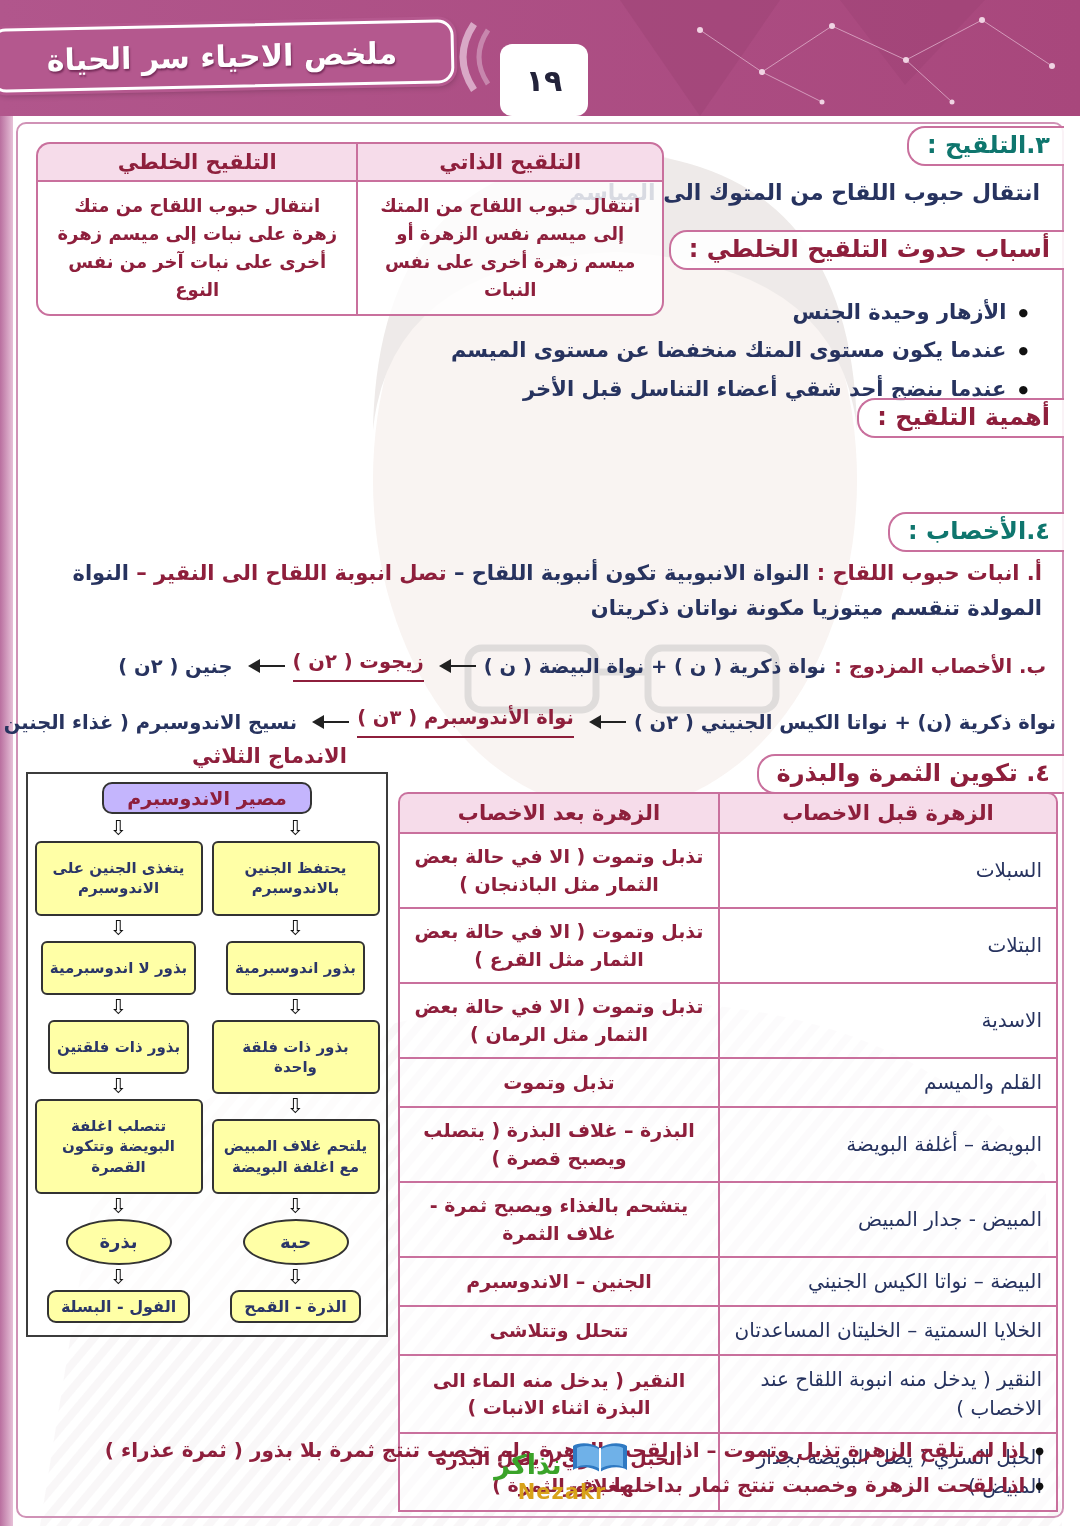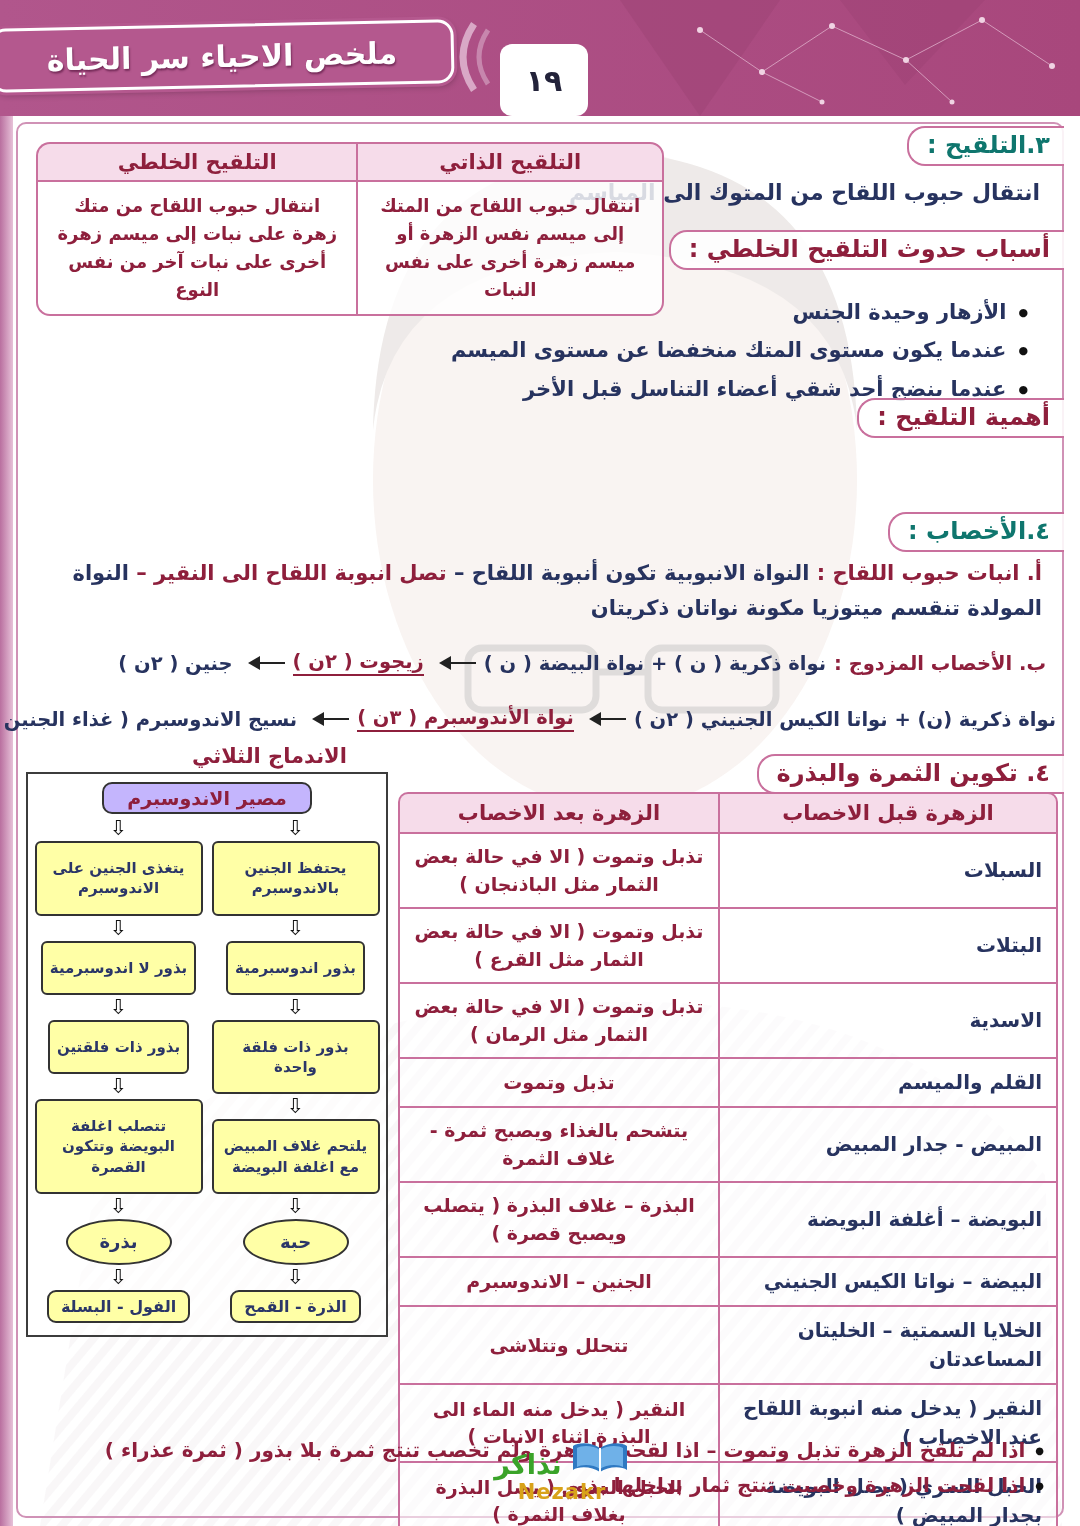--- a/index.html
+++ b/index.html
@@ -26,21 +26,21 @@
     text-shadow:1px 2px 2px rgba(60,0,40,.5); white-space:nowrap; }
   .bracket { position:absolute; left:458px; top:22px; z-index:3; }
   .pageno { position:absolute; left:500px; top:44px; width:88px; height:72px;
     background:#fff; border-radius:12px; display:flex; align-items:center;
     justify-content:center; z-index:2; }
   .pageno span { font-size:30px; font-weight:bold; color:#23233a; }
 
   
   .navy-t { color:#27335f; }
   .maroon-t { color:#8e1f3c; }
-  .u { border-bottom:2.5px solid #8e1f3c; padding-bottom:1px; }
+  .u { border-bottom:2.5px solid #8e1f3c; padding-bottom:7px; }
 
   
   .edge-head { position:absolute; right:16px; background:rgba(255,255,255,.88);
     border:2.5px solid #c9709d; border-right:none; border-radius:18px 0 0 18px;
     padding:3px 14px 5px 18px; font-weight:bold; font-size:24px; z-index:3;
     white-space:nowrap; }
   .edge-head.navy { color:#0f766e; }
   .edge-head.maroon { color:#8e1f3c; }
 
   .def-line { position:absolute; top:180px; right:40px; font-size:22px;
@@ -90,21 +90,21 @@
     font-weight:bold; font-size:21px; z-index:2; }
 
   
   .main-table { position:absolute; top:792px; right:22px; width:660px;
     border-collapse:separate; border-spacing:0; direction:rtl; z-index:2; }
   .main-table th { background:#f6dcea; color:#8e1f3c; font-size:21px;
     font-weight:bold; border:2px solid #c9709d; padding:7px 4px; }
   .main-table th + th { border-right:none; }
   .main-table th:first-child { border-top-right-radius:10px; }
   .main-table th:last-child { border-top-left-radius:10px; }
-  .cell-before { color:#27335f; font-weight:bold; font-size:20px;
+  .cell-before { color:#27335f; font-weight:normal; font-size:20px;
     text-align:right; padding:9px 14px; border:2px solid #c9709d; border-top:none;
     background:rgba(255,255,255,.55); line-height:1.45; }
   .cell-after { color:#8e1f3c; font-weight:bold; font-size:19px;
     text-align:center; padding:9px 8px; border:2px solid #c9709d; border-top:none;
     border-right:none; background:rgba(255,255,255,.55); line-height:1.45; }
 
   
   .fchart { position:absolute; left:26px; top:772px; width:362px;
     border:2px solid #3c3c3c; background:rgba(255,255,255,.6);
     padding:8px 6px 12px; z-index:2; }
@@ -285,27 +285,27 @@
           <td class="cell-before">الاسدية</td>
           <td class="cell-after">تذبل وتموت ( الا في حالة بعض الثمار مثل الرمان )</td>
         </tr>
 
         <tr class="mt-row">
           <td class="cell-before">القلم والميسم</td>
           <td class="cell-after">تذبل وتموت</td>
         </tr>
 
         <tr class="mt-row">
+          <td class="cell-before">البويضة – أغلفة البويضة</td>
+          <td class="cell-after">البذرة – غلاف البذرة ( يتصلب ويصبح قصرة )</td>
+        </tr>
+
+        <tr class="mt-row">
           <td class="cell-before">المبيض - جدار المبيض</td>
           <td class="cell-after">يتشحم بالغذاء ويصبح ثمرة - غلاف الثمرة</td>
-        </tr>
-
-        <tr class="mt-row">
-          <td class="cell-before">البويضة – أغلفة البويضة</td>
-          <td class="cell-after">البذرة – غلاف البذرة ( يتصلب ويصبح قصرة )</td>
         </tr>
 
         <tr class="mt-row">
           <td class="cell-before">البيضة – نواتا الكيس الجنيني</td>
           <td class="cell-after">الجنين – الاندوسبرم</td>
         </tr>
 
         <tr class="mt-row">
           <td class="cell-before">الخلايا السمتية – الخليتان المساعدتان</td>
           <td class="cell-after">تتحلل وتتلاشى</td>

